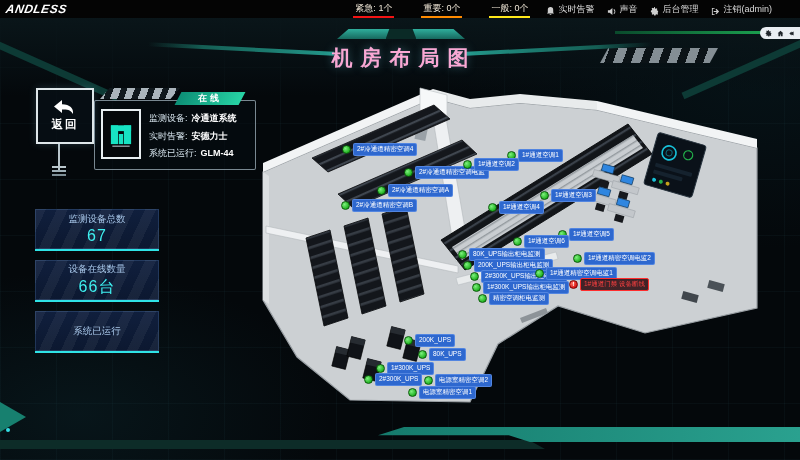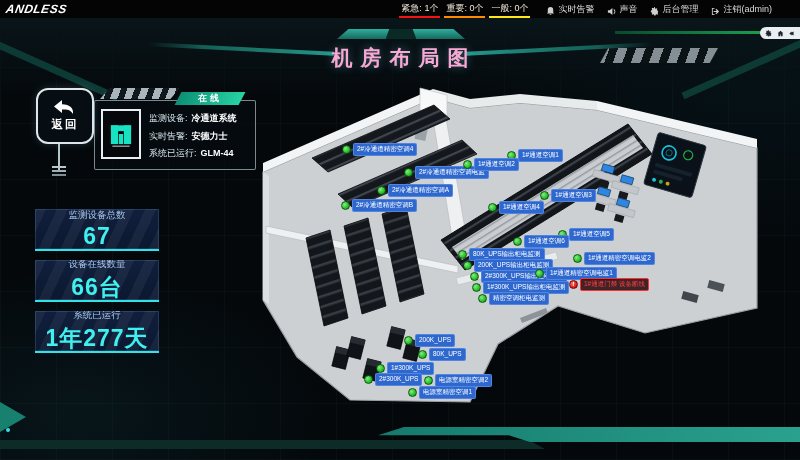--- a/index.html
+++ b/index.html
@@ -11,21 +11,21 @@
       radial-gradient(520px 300px at 95% 15%, rgba(12,50,60,.25), transparent 60%),
       repeating-linear-gradient(0deg, rgba(45,90,100,.09) 0 1px, transparent 1px 56px),
       repeating-linear-gradient(90deg, rgba(45,90,100,.09) 0 1px, transparent 1px 56px),
       #04080b;
   }
   .abs{position:absolute;}
   
   .topbar{position:absolute;left:0;top:0;right:0;height:18px;background:#040404;display:flex;align-items:center;padding:0 6px;z-index:30;box-sizing:border-box;}
   .logo{font-style:italic;font-weight:900;font-size:12px;color:#fff;letter-spacing:.5px;transform:skewX(-10deg);white-space:nowrap;}
   .systitle{font-size:10px;font-weight:700;color:#e4e4e4;margin-left:12px;letter-spacing:1px;white-space:nowrap;}
-  .alarm-group{margin-left:auto;display:flex;gap:4px;margin-right:16px;}
+  .alarm-group{margin-left:auto;display:flex;gap:27px;margin-right:16px;}
   .alarm-item{font-size:9px;color:#f0e7d7;padding:2px 2px 1px;border-bottom:2px solid #888;white-space:nowrap;cursor:pointer;}
   .tb-btns{display:flex;gap:13px;margin-right:22px;}
   .tb-btn{display:flex;align-items:flex-end;gap:3px;font-size:9px;color:#dadada;cursor:pointer;white-space:nowrap;}
   .tb-btn svg{width:9px;height:9px;fill:#cfcfcf;}
   
   .header-zone{left:0;top:18px;width:800px;height:78px;background:linear-gradient(180deg,rgba(10,22,26,.95),rgba(7,16,20,.55) 70%,transparent);z-index:1;}
   .page-title{top:44px;left:50%;transform:translateX(-50%);font-size:21px;font-weight:700;color:#f9a8d4;letter-spacing:8px;padding-left:8px;z-index:10;text-shadow:0 0 10px rgba(130,230,255,.35);white-space:nowrap;}
   .hex{left:337px;top:29px;width:128px;height:10px;background:linear-gradient(180deg,#2fae9c,#17695e);clip-path:polygon(9% 0,91% 0,100% 100%,0 100%);z-index:9;}
   .hex::after{content:"";position:absolute;left:38%;top:0;width:24%;height:100%;background:#0a2a26;clip-path:polygon(12% 0,88% 0,100% 100%,0 100%);}
   .wing{position:absolute;height:4px;z-index:9;}
@@ -33,39 +33,39 @@
   .wing-r{left:466px;top:47px;width:186px;transform:rotate(-3deg);background:linear-gradient(90deg,#23978a,#155f55 70%,transparent);}
   .chev-l{left:-26px;top:64px;width:150px;height:7px;background:#0d3a35;transform:rotate(24deg);z-index:8;}
   .chev-r{left:676px;top:60px;width:160px;height:7px;background:#0d3a35;transform:rotate(-24deg);z-index:8;}
   .gline{left:615px;top:31px;width:185px;height:3px;background:linear-gradient(90deg,#0a4a2c,#1fb457);z-index:9;}
   .hatch{z-index:13;}
   .hatch-a{left:100px;top:88px;width:80px;height:11px;background:repeating-linear-gradient(110deg,#aab4bb 0 7px,#10181d 7px 13px);clip-path:polygon(12% 0,100% 0,88% 100%,0 100%);}
   .hatch-b{left:600px;top:48px;width:118px;height:15px;background:repeating-linear-gradient(110deg,#9aa4ab 0 9px,#0c1317 9px 17px);clip-path:polygon(7% 0,100% 0,93% 100%,0 100%);opacity:.85;z-index:5;}
   .mini-toolbar{right:0;top:27px;width:40px;height:12px;background:#e9eef2;border-radius:6px 0 0 6px;display:flex;align-items:center;justify-content:space-evenly;z-index:31;}
   .mini-toolbar svg{width:7px;height:7px;fill:#20262b;cursor:pointer;}
   
-  .back-btn{left:36px;top:88px;width:54px;height:52px;border:2px solid #dfe7ea;border-radius:12px;background:rgba(8,16,22,.78);display:flex;flex-direction:column;align-items:center;justify-content:center;gap:2px;z-index:15;cursor:pointer;box-shadow:0 0 8px rgba(160,220,255,.18);}
+  .back-btn{left:36px;top:88px;width:54px;height:52px;border:2px solid #dfe7ea;border-radius:0;background:rgba(8,16,22,.78);display:flex;flex-direction:column;align-items:center;justify-content:center;gap:2px;z-index:15;cursor:pointer;box-shadow:0 0 8px rgba(160,220,255,.18);}
   .back-btn svg{width:22px;height:15px;fill:#fff;}
   .back-label{font-size:11.5px;font-weight:700;color:#fff;letter-spacing:2px;}
   .conn{left:58px;top:142px;width:2px;height:30px;background:#b9c6cc;z-index:14;}
   .conn::after{content:"";position:absolute;left:-6px;top:24px;width:14px;height:2px;background:#b9c6cc;box-shadow:0 4px 0 #9fb0b8,0 8px 0 #7e8f97;}
   .info-card{left:94px;top:100px;width:162px;height:70px;border:1px solid rgba(200,222,232,.6);border-radius:2px;background:rgba(6,12,18,.55);z-index:14;display:flex;gap:8px;padding:8px 6px 6px;box-sizing:border-box;}
   .dev-icon{width:40px;height:50px;border:2px solid #e8eef1;background:#05070a;display:flex;align-items:center;justify-content:center;flex:none;box-sizing:border-box;}
   .dev-icon svg{width:26px;height:26px;}
   .dev-fields{display:flex;flex-direction:column;justify-content:center;gap:4.5px;}
   .f-row{font-size:9px;color:#fff;white-space:nowrap;}
   .f-label{color:#d9e7f0;}
   .f-value{font-weight:700;margin-left:4px;}
   .online-badge{left:178px;top:92px;width:64px;height:13px;background:linear-gradient(90deg,#0d8f76,#27d3a4);transform:skewX(-28deg);display:flex;align-items:center;justify-content:center;z-index:16;}
   .online-badge span{transform:skewX(28deg);font-size:9px;font-weight:700;color:#fff;letter-spacing:3px;}
   
   .stat{left:35px;width:124px;height:40px;background:linear-gradient(180deg,#101f3d,#0c1830);border-bottom:2px solid #2fe3e6;box-shadow:inset 0 0 0 1px rgba(90,140,200,.25);z-index:12;display:flex;flex-direction:column;align-items:center;justify-content:center;gap:1px;overflow:hidden;}
   .stat::before{content:"";position:absolute;inset:0;background:repeating-linear-gradient(115deg,rgba(255,255,255,.05) 0 10px,transparent 10px 20px);}
   .stat-label{font-size:9.5px;color:#a9c8ea;z-index:1;}
-  .stat-value{font-size:23px;font-weight:700;color:#3ff0f0;z-index:1;letter-spacing:1px;}
+  .stat-value{font-size:16px;font-weight:400;color:#3ff0f0;z-index:1;letter-spacing:1px;}
   
   #labels{position:absolute;inset:0;z-index:6;}
   .dlabel{position:absolute;display:flex;align-items:center;gap:2px;transform:translate(-5px,-6px);cursor:pointer;}
   .dot{width:9px;height:9px;border-radius:50%;flex:none;box-sizing:border-box;background:radial-gradient(circle at 35% 35%,#7df07d,#21b321 70%,#0e7a0e);border:1px solid #0a5c0a;font-size:6px;line-height:7px;font-weight:700;color:#fff;text-align:center;}
   .tag{background:#2e68cf;color:#fff;font-size:6.5px;line-height:1;padding:2px 3px;border-radius:2px;white-space:nowrap;border:1px solid rgba(150,190,255,.35);}
   .dlabel.alarm .dot{background:radial-gradient(circle at 35% 35%,#ff7b6b,#d91313 70%,#8f0606);border-color:#7a0404;}
   .dlabel.alarm .tag{background:rgba(40,5,8,.85);border:1px solid #ff2d2d;color:#ff4040;}
   
   .band-main{left:378px;top:427px;width:422px;height:15px;background:linear-gradient(90deg,#157a6c,#2aa18f);clip-path:polygon(26px 0,100% 0,100% 100%,36% 100%,31% 55%,0 55%);z-index:7;}
   .band-dark{left:0;top:440px;width:545px;height:9px;background:#0d2c28;clip-path:polygon(0 0,97% 0,100% 100%,0 100%);z-index:6;}
@@ -379,19 +379,18 @@
 <div class="abs stat" style="top:209px">
   <span class="stat-label">监测设备总数</span>
   <span class="stat-value">67</span>
 </div>
 <div class="abs stat" style="top:260px">
   <span class="stat-label">设备在线数量</span>
   <span class="stat-value">66台</span>
 </div>
 <div class="abs stat" style="top:311px">
   <span class="stat-label">系统已运行</span>
-  <span class="stat-value">1年277天</span>
 </div>
 
 <div class="abs band-main"></div>
 <div class="abs band-dark"></div>
 <div class="abs tri-left"></div>
 <div class="abs dot-cyan"></div>
 
 </body></html>

